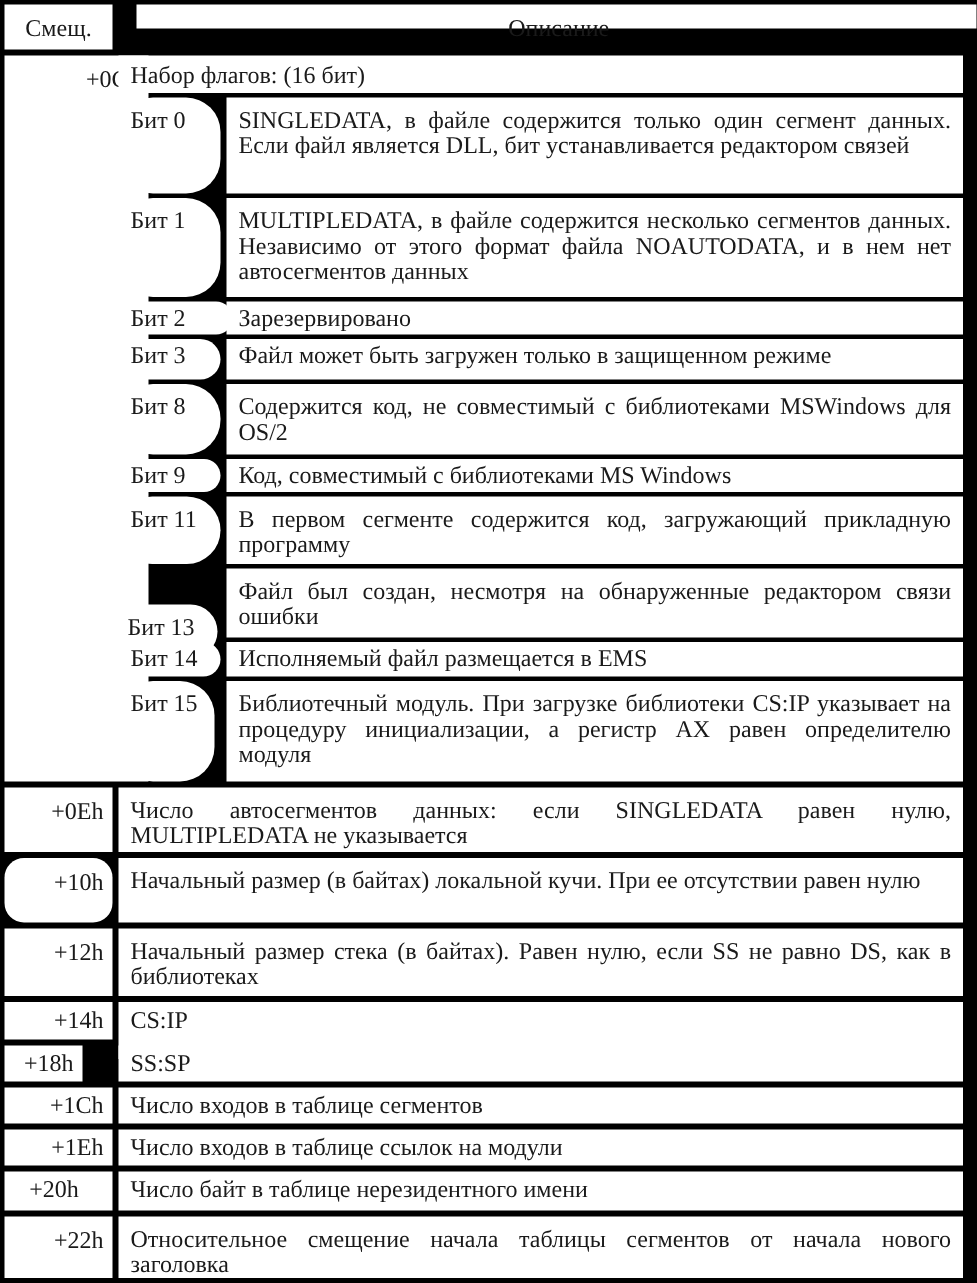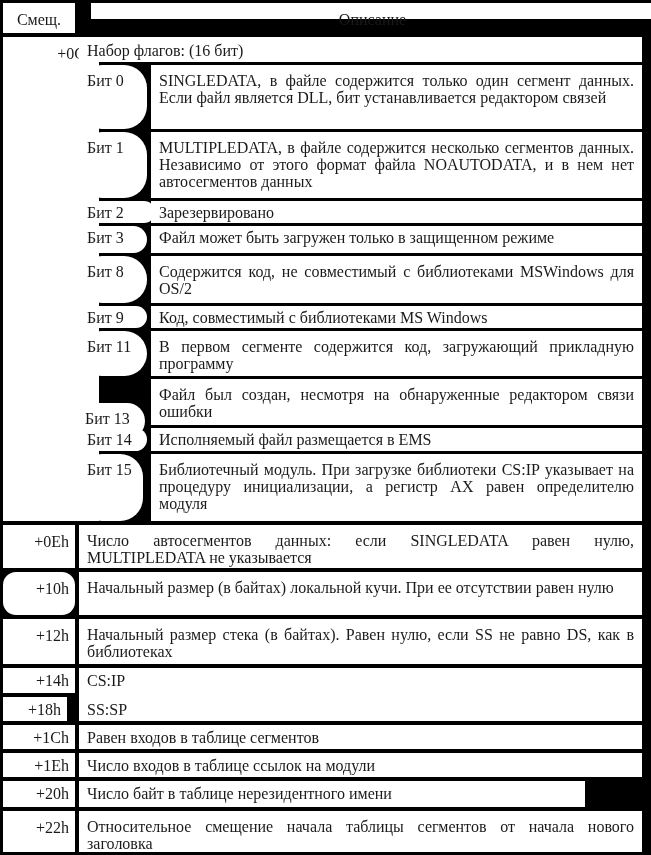--- a/index.html
+++ b/index.html
@@ -47,23 +47,23 @@
   </div>
 <div id="rows">
     <div class="cell off" style="left: 3px; top: 525px; width: 72px; height: 43px;">+0Eh</div>
     <div class="cell desc" style="left: 79px; top: 525px; width: 563px; height: 43px;">Число автосегментов данных: если SINGLEDATA равен нулю, MULTIPLEDATA не указывается</div>
     <div class="cell off" style="left: 3px; top: 572px; width: 72px; height: 43px; border-radius: 13px;">+10h</div>
     <div class="cell desc" style="left: 79px; top: 572px; width: 563px; height: 43px;">Начальный размер (в байтах) локальной кучи. При ее отсутствии равен нулю</div>
     <div class="cell off" style="left: 3px; top: 619px; width: 72px; height: 45px;">+12h</div>
     <div class="cell desc" style="left: 79px; top: 619px; width: 563px; height: 45px;">Начальный размер стека (в байтах). Равен нулю, если SS не равно DS, как в библиотеках</div>
     <div class="cell off" style="left: 3px; top: 668px; width: 72px; height: 25px; padding-top: 4px;">+14h</div>
     <div class="cell desc" style="left: 79px; top: 668px; width: 563px; height: 38px; padding-top: 4px;">CS:IP</div>
-    <div class="cell off" style="left: 3px; top: 697px; width: 64px; height: 24px; padding-top: 4px;">+18h</div>
+    <div class="cell off" style="left: 3px; top: 697px; width: 52px; height: 24px; padding-top: 4px;">+18h</div>
     <div class="cell desc" style="left: 79px; top: 697px; width: 563px; height: 24px; padding-top: 4px;">SS:SP</div>
     <div class="cell off" style="left: 3px; top: 725px; width: 72px; height: 24px; padding-top: 4px;">+1Ch</div>
-    <div class="cell desc" style="left: 79px; top: 725px; width: 563px; height: 24px; padding-top: 4px;">Равен входов в таблице сегментов</div>
+    <div class="cell desc" style="left: 79px; top: 725px; width: 563px; height: 24px; padding-top: 4px;">Число входов в таблице сегментов</div>
     <div class="cell off" style="left: 3px; top: 753px; width: 72px; height: 24px; padding-top: 4px;">+1Eh</div>
     <div class="cell desc" style="left: 79px; top: 753px; width: 563px; height: 24px; padding-top: 4px;">Число входов в таблице ссылок на модули</div>
-    <div class="cell off" style="left: 3px; top: 781px; width: 72px; height: 26px; padding-top: 4px;">+20h</div>
-    <div class="cell desc" style="left: 79px; top: 781px; width: 506px; height: 26px; padding-top: 4px;">Число байт в таблице нерезидентного имени</div>
+    <div class="cell off" style="left: 3px; top: 781px; width: 72px; height: 26px; padding-top: 4px; text-align: center;">+20h</div>
+    <div class="cell desc" style="left: 79px; top: 781px; width: 563px; height: 26px; padding-top: 4px;">Число байт в таблице нерезидентного имени</div>
     <div class="cell off" style="left: 3px; top: 811px; width: 72px; height: 41px;">+22h</div>
     <div class="cell desc" style="left: 79px; top: 811px; width: 563px; height: 41px;">Относительное смещение начала таблицы сегментов от начала нового заголовка</div>
   </div>
 
 </body></html>

